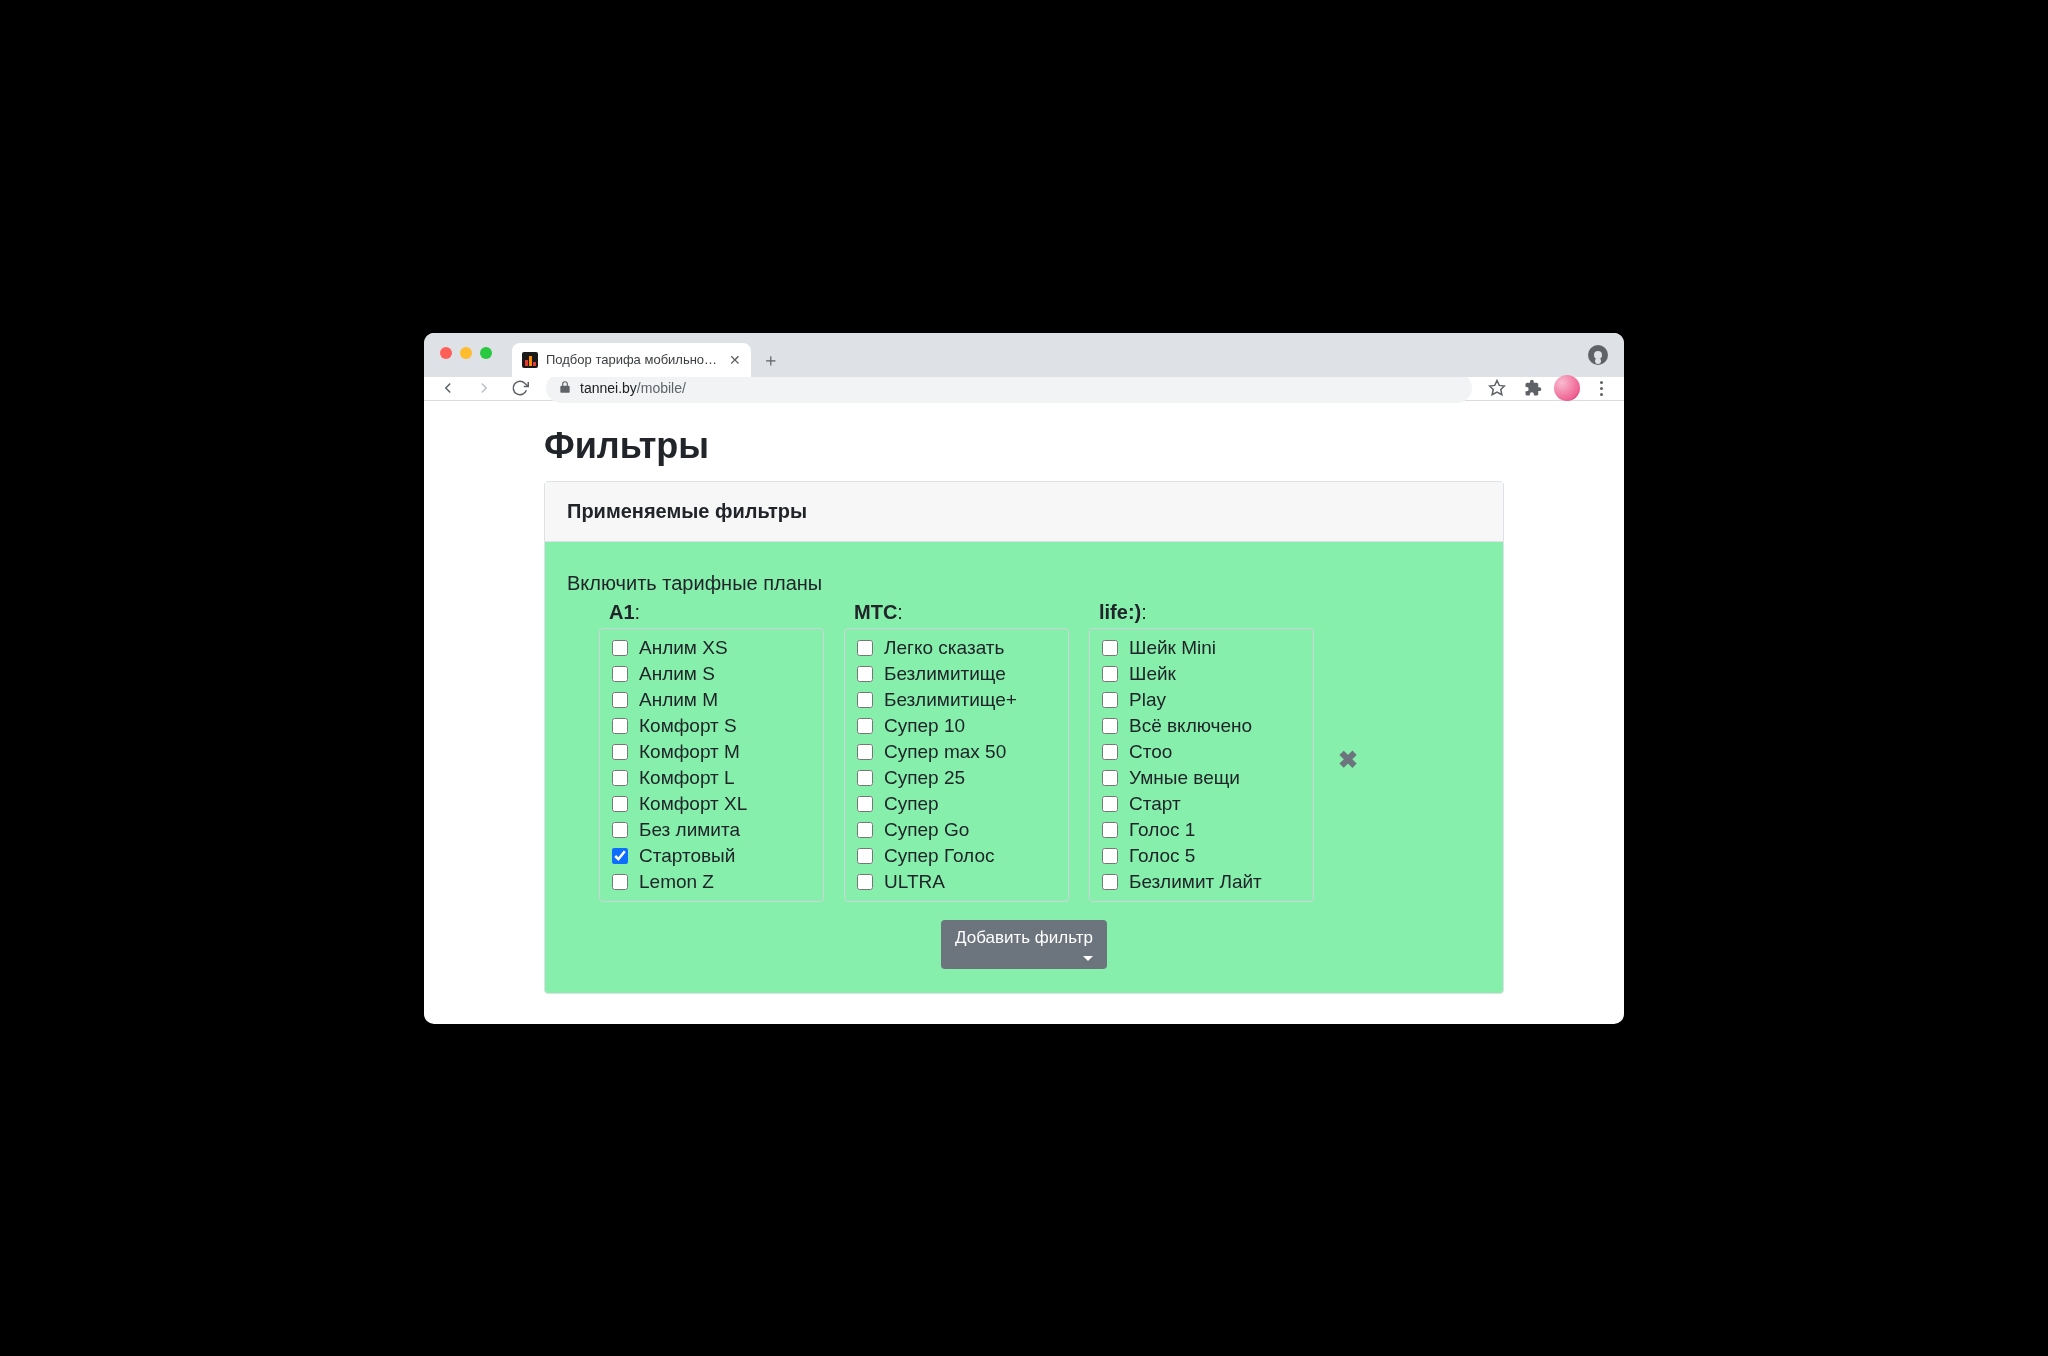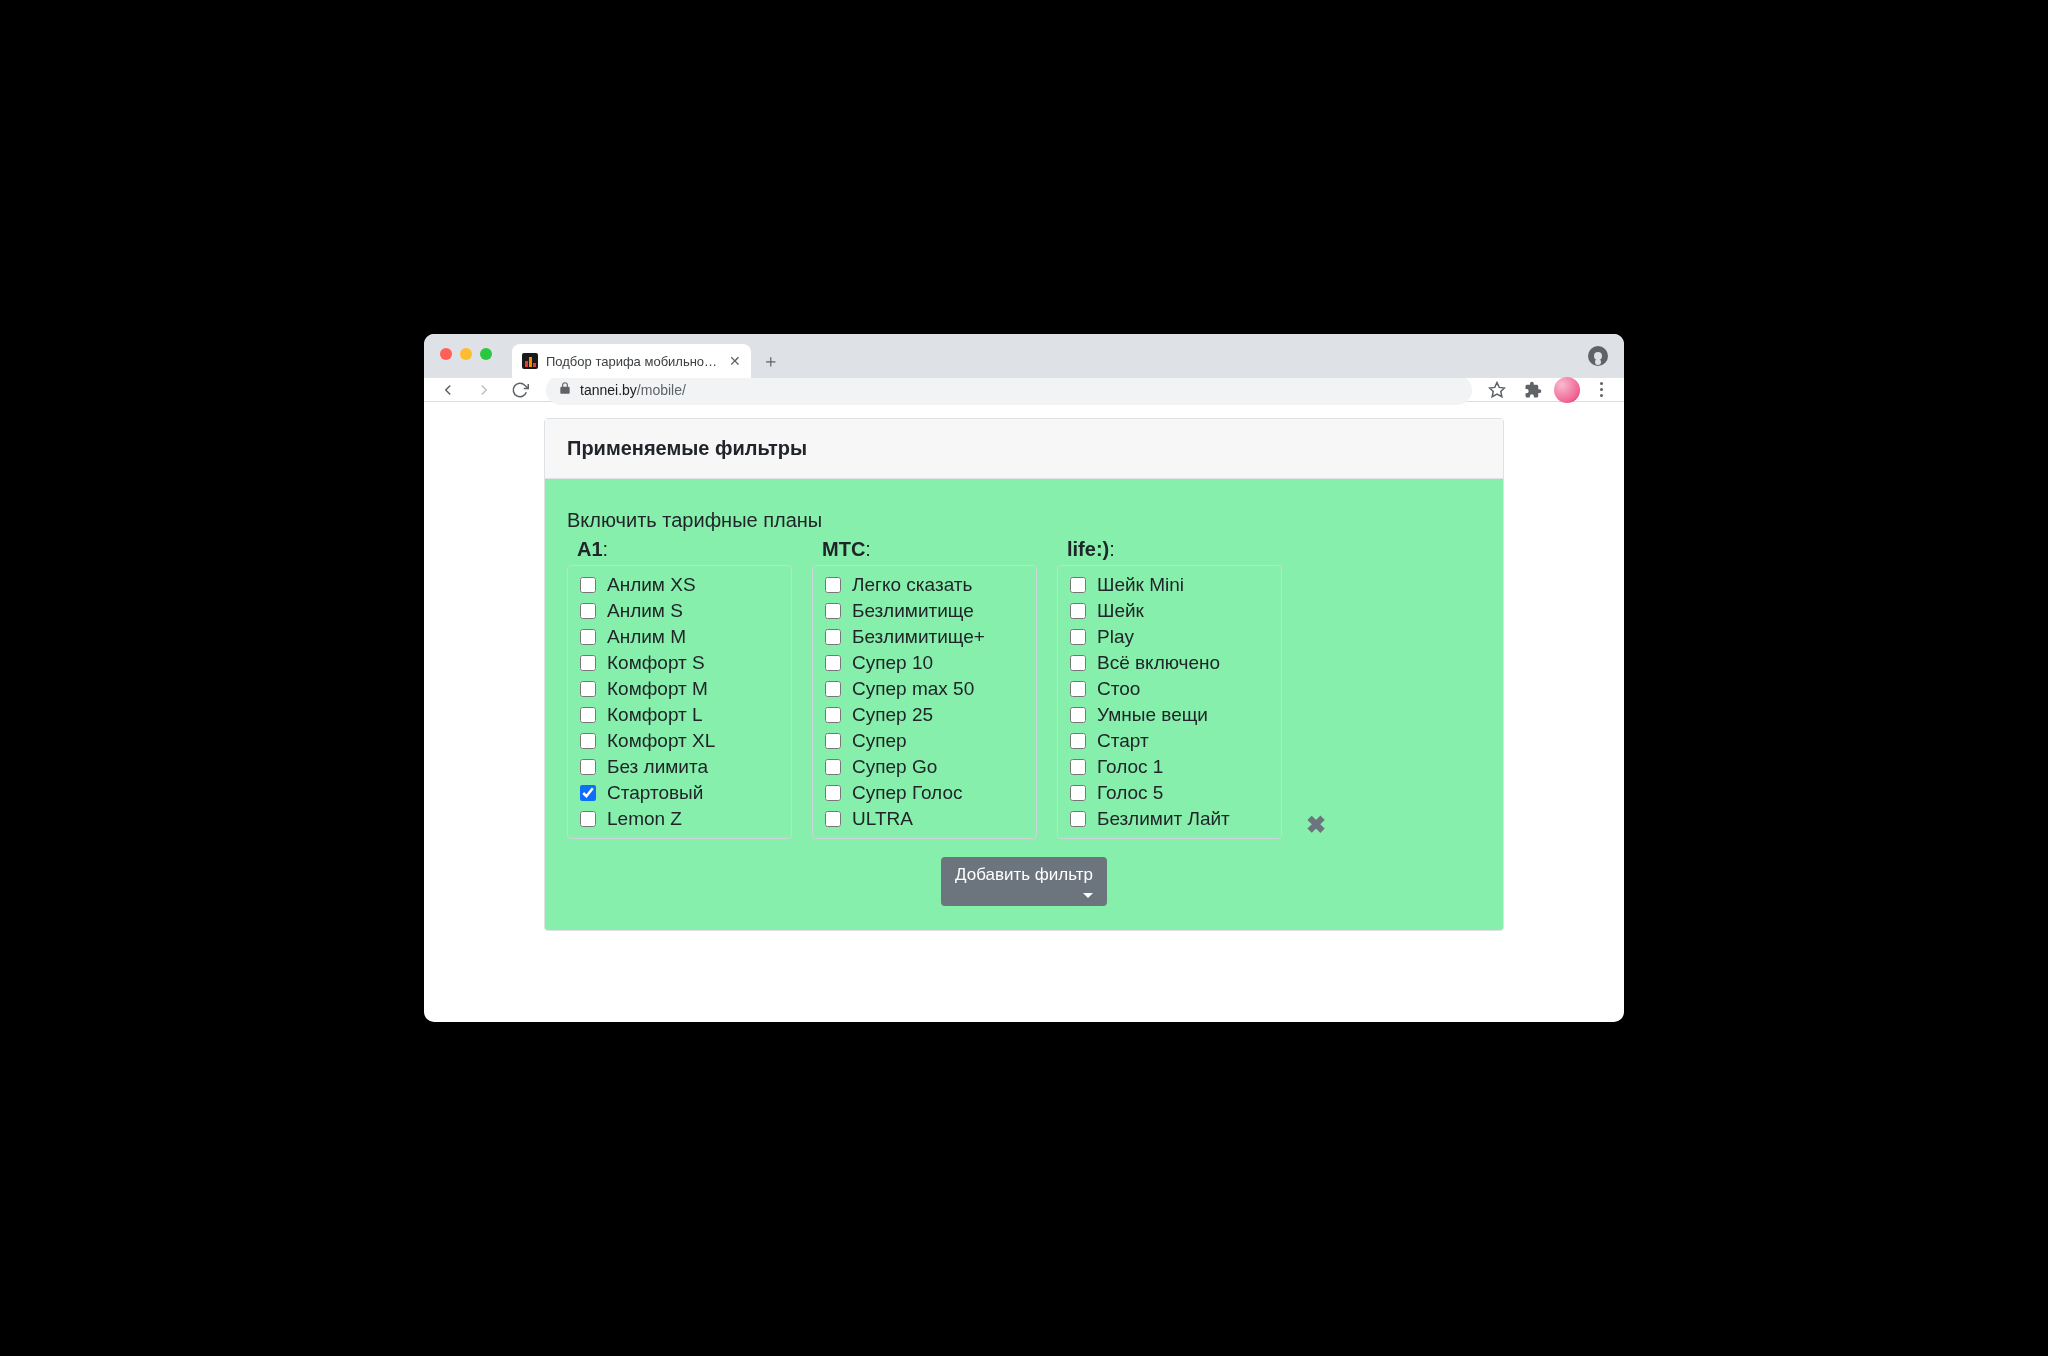--- a/index.html
+++ b/index.html
@@ -209,21 +209,22 @@
     position: relative;
   }
   .section-label {
     font-size: 20px;
     color: #212529;
     margin-bottom: 6px;
   }
   .operator-row {
     display: flex;
     gap: 20px;
-    align-items: flex-end;
+    align-items: flex-start;
+    margin-left: 32px;
   }
   .op-col {
     width: 225px;
   }
   .op-title {
     font-size: 20px;
     font-weight: 700;
     color: #212529;
     margin: 0 0 4px 10px;
   }
@@ -349,20 +350,21 @@
             <span></span>
             <span></span>
             <span></span>
           </div>
       </div>
     </div>
   </div>
 
   <div class="page">
     <div class="content-wrap">
+      <h1>Фильтры</h1>
 
       <div class="card">
         <div class="card-header">Применяемые фильтры</div>
         <div class="card-body">
           <div class="section-label">Включить тарифные планы</div>
 
           <div class="operator-row" id="operators-row">
 
           <div class="op-col">
                 <div class="op-title"><span>A1</span><span class="colon">:</span></div>

